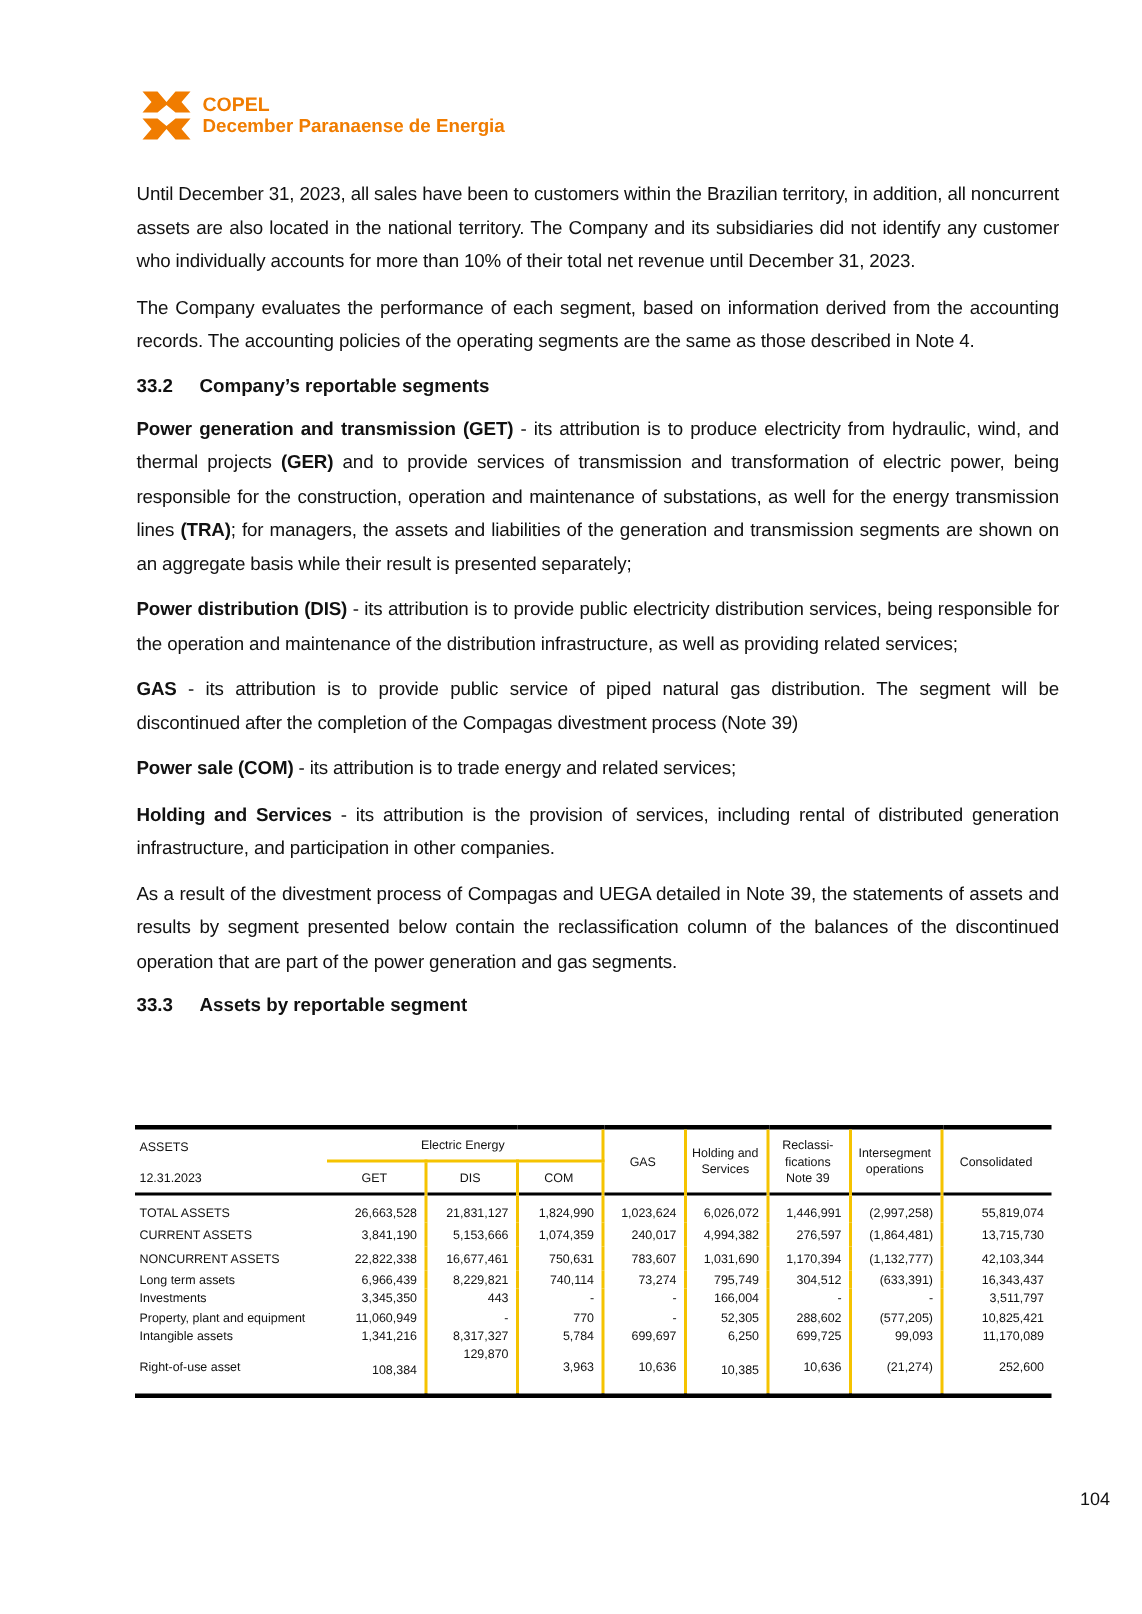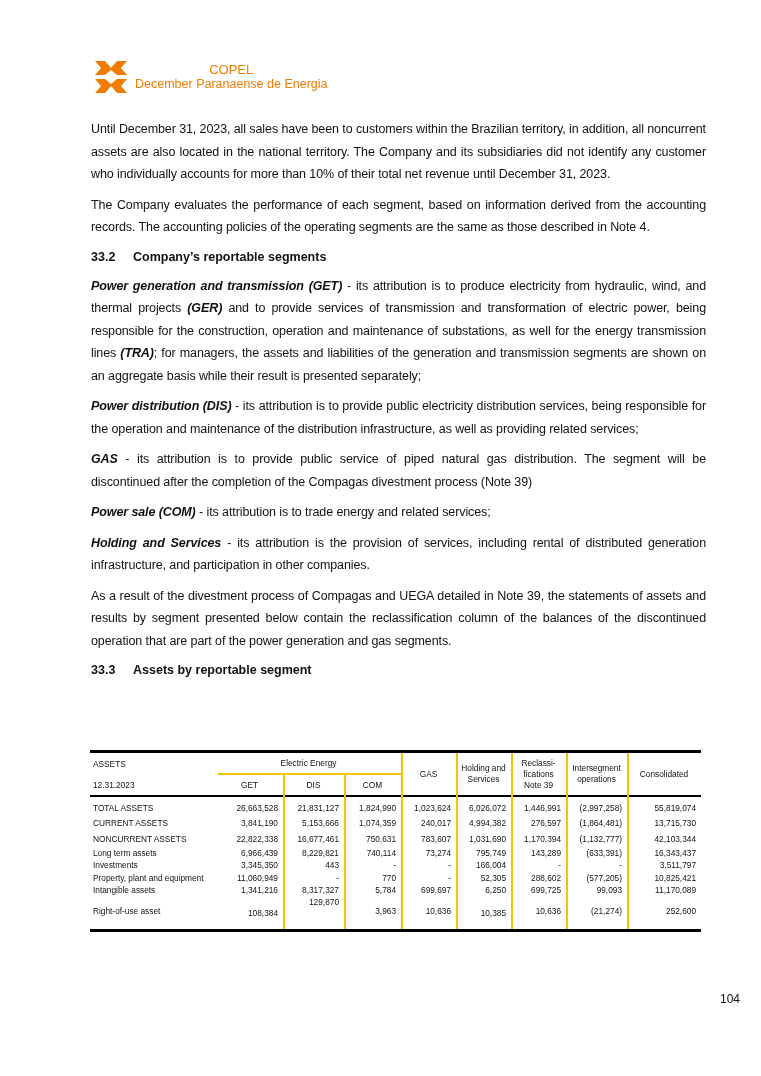--- a/index.html
+++ b/index.html
@@ -1,24 +1,24 @@
 <!DOCTYPE html>
 <html><head>
 <meta charset="utf-8">
 <style>
   html, body { margin: 0; padding: 0; background: #ffffff; }
   body { width: 761px; height: 1076px; position: relative; font-family: "Liberation Sans", sans-serif; color: #111; overflow: hidden; }
   .header { position: absolute; left: 93px; top: 59px; height: 36px; display: flex; align-items: center; }
   .logo-icon { width: 36px; height: 36px; margin-right: 6px; }
-  .brand { color: #f07c00; font-weight: normal; line-height: 14px; text-align: center; }
+  .brand { color: #f07c00; font-weight: bold; line-height: 14px; }
   .brand .b1 { font-size: 13px; }
   .brand .b2 { font-size: 12.5px; }
   .content { position: absolute; left: 91px; top: 118px; width: 615px; }
   p { margin: 0 0 8px 0; font-size: 12.5px; line-height: 22.5px; text-align: justify; letter-spacing: -0.1px; }
-  p b { font-weight: bold; font-style: italic; }
+  p b { font-weight: bold; }
   h3 { margin: 0 0 8px 0; font-size: 12.5px; line-height: 20px; font-weight: bold; }
   h3 .num { display: inline-block; width: 42px; }
   .tbl-wrap { position: absolute; left: 90px; top: 750px; width: 611px; }
   table { border-collapse: collapse; width: 611px; font-size: 8.3px; table-layout: fixed; }
   td, th { padding: 0 5px 0 3px; font-weight: normal; white-space: nowrap; }
   .top-rule { border-top: 3px solid #000; }
   .bot-rule { border-bottom: 3px solid #000; }
   .y-r { border-right: 2px solid #f5c300; }
   .y-b { border-bottom: 2px solid #f5c300; }
   .hdr td { height: 20px; }
@@ -132,21 +132,21 @@
       <td class="num y-r">(1,132,777)</td>
       <td class="num">42,103,344</td>
     </tr>
     <tr class="rs">
       <td>Long term assets</td>
       <td class="num y-r">6,966,439</td>
       <td class="num y-r">8,229,821</td>
       <td class="num y-r">740,114</td>
       <td class="num y-r">73,274</td>
       <td class="num y-r">795,749</td>
-      <td class="num y-r">143,289</td>
+      <td class="num y-r">304,512</td>
       <td class="num y-r">(633,391)</td>
       <td class="num">16,343,437</td>
     </tr>
     <tr class="rs">
       <td>Investments</td>
       <td class="num y-r">3,345,350</td>
       <td class="num y-r">443</td>
       <td class="num y-r">-</td>
       <td class="num y-r">-</td>
       <td class="num y-r">166,004</td>

